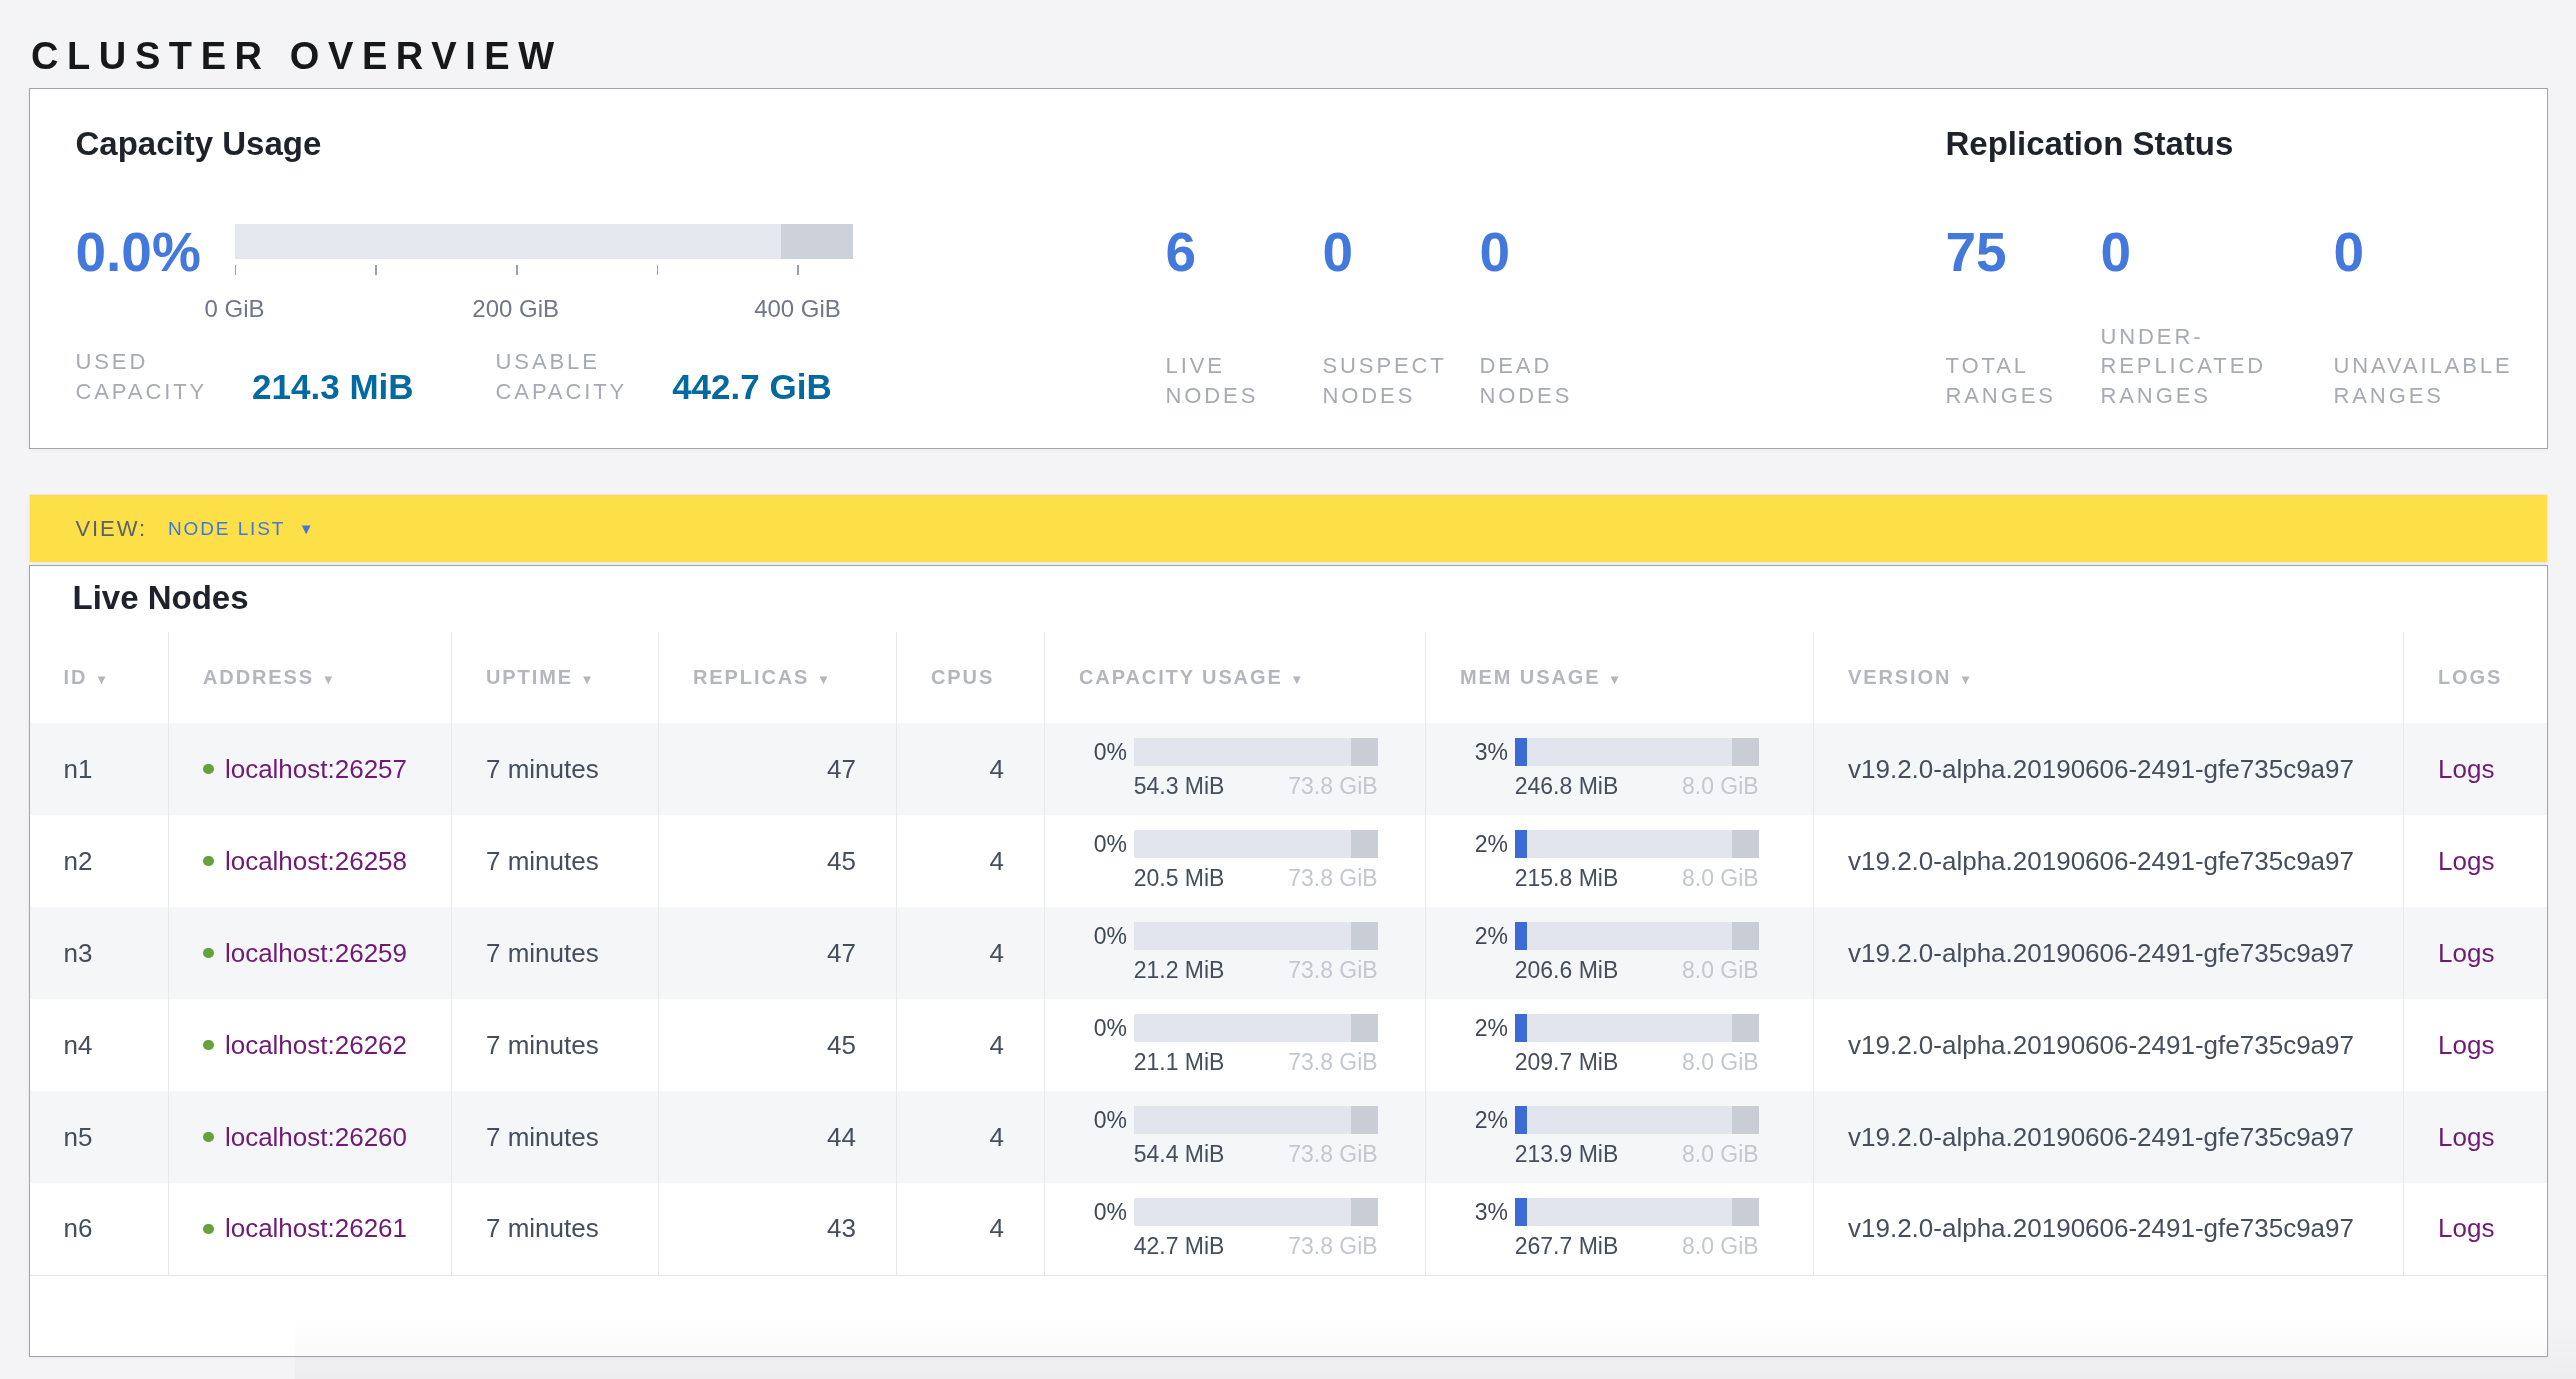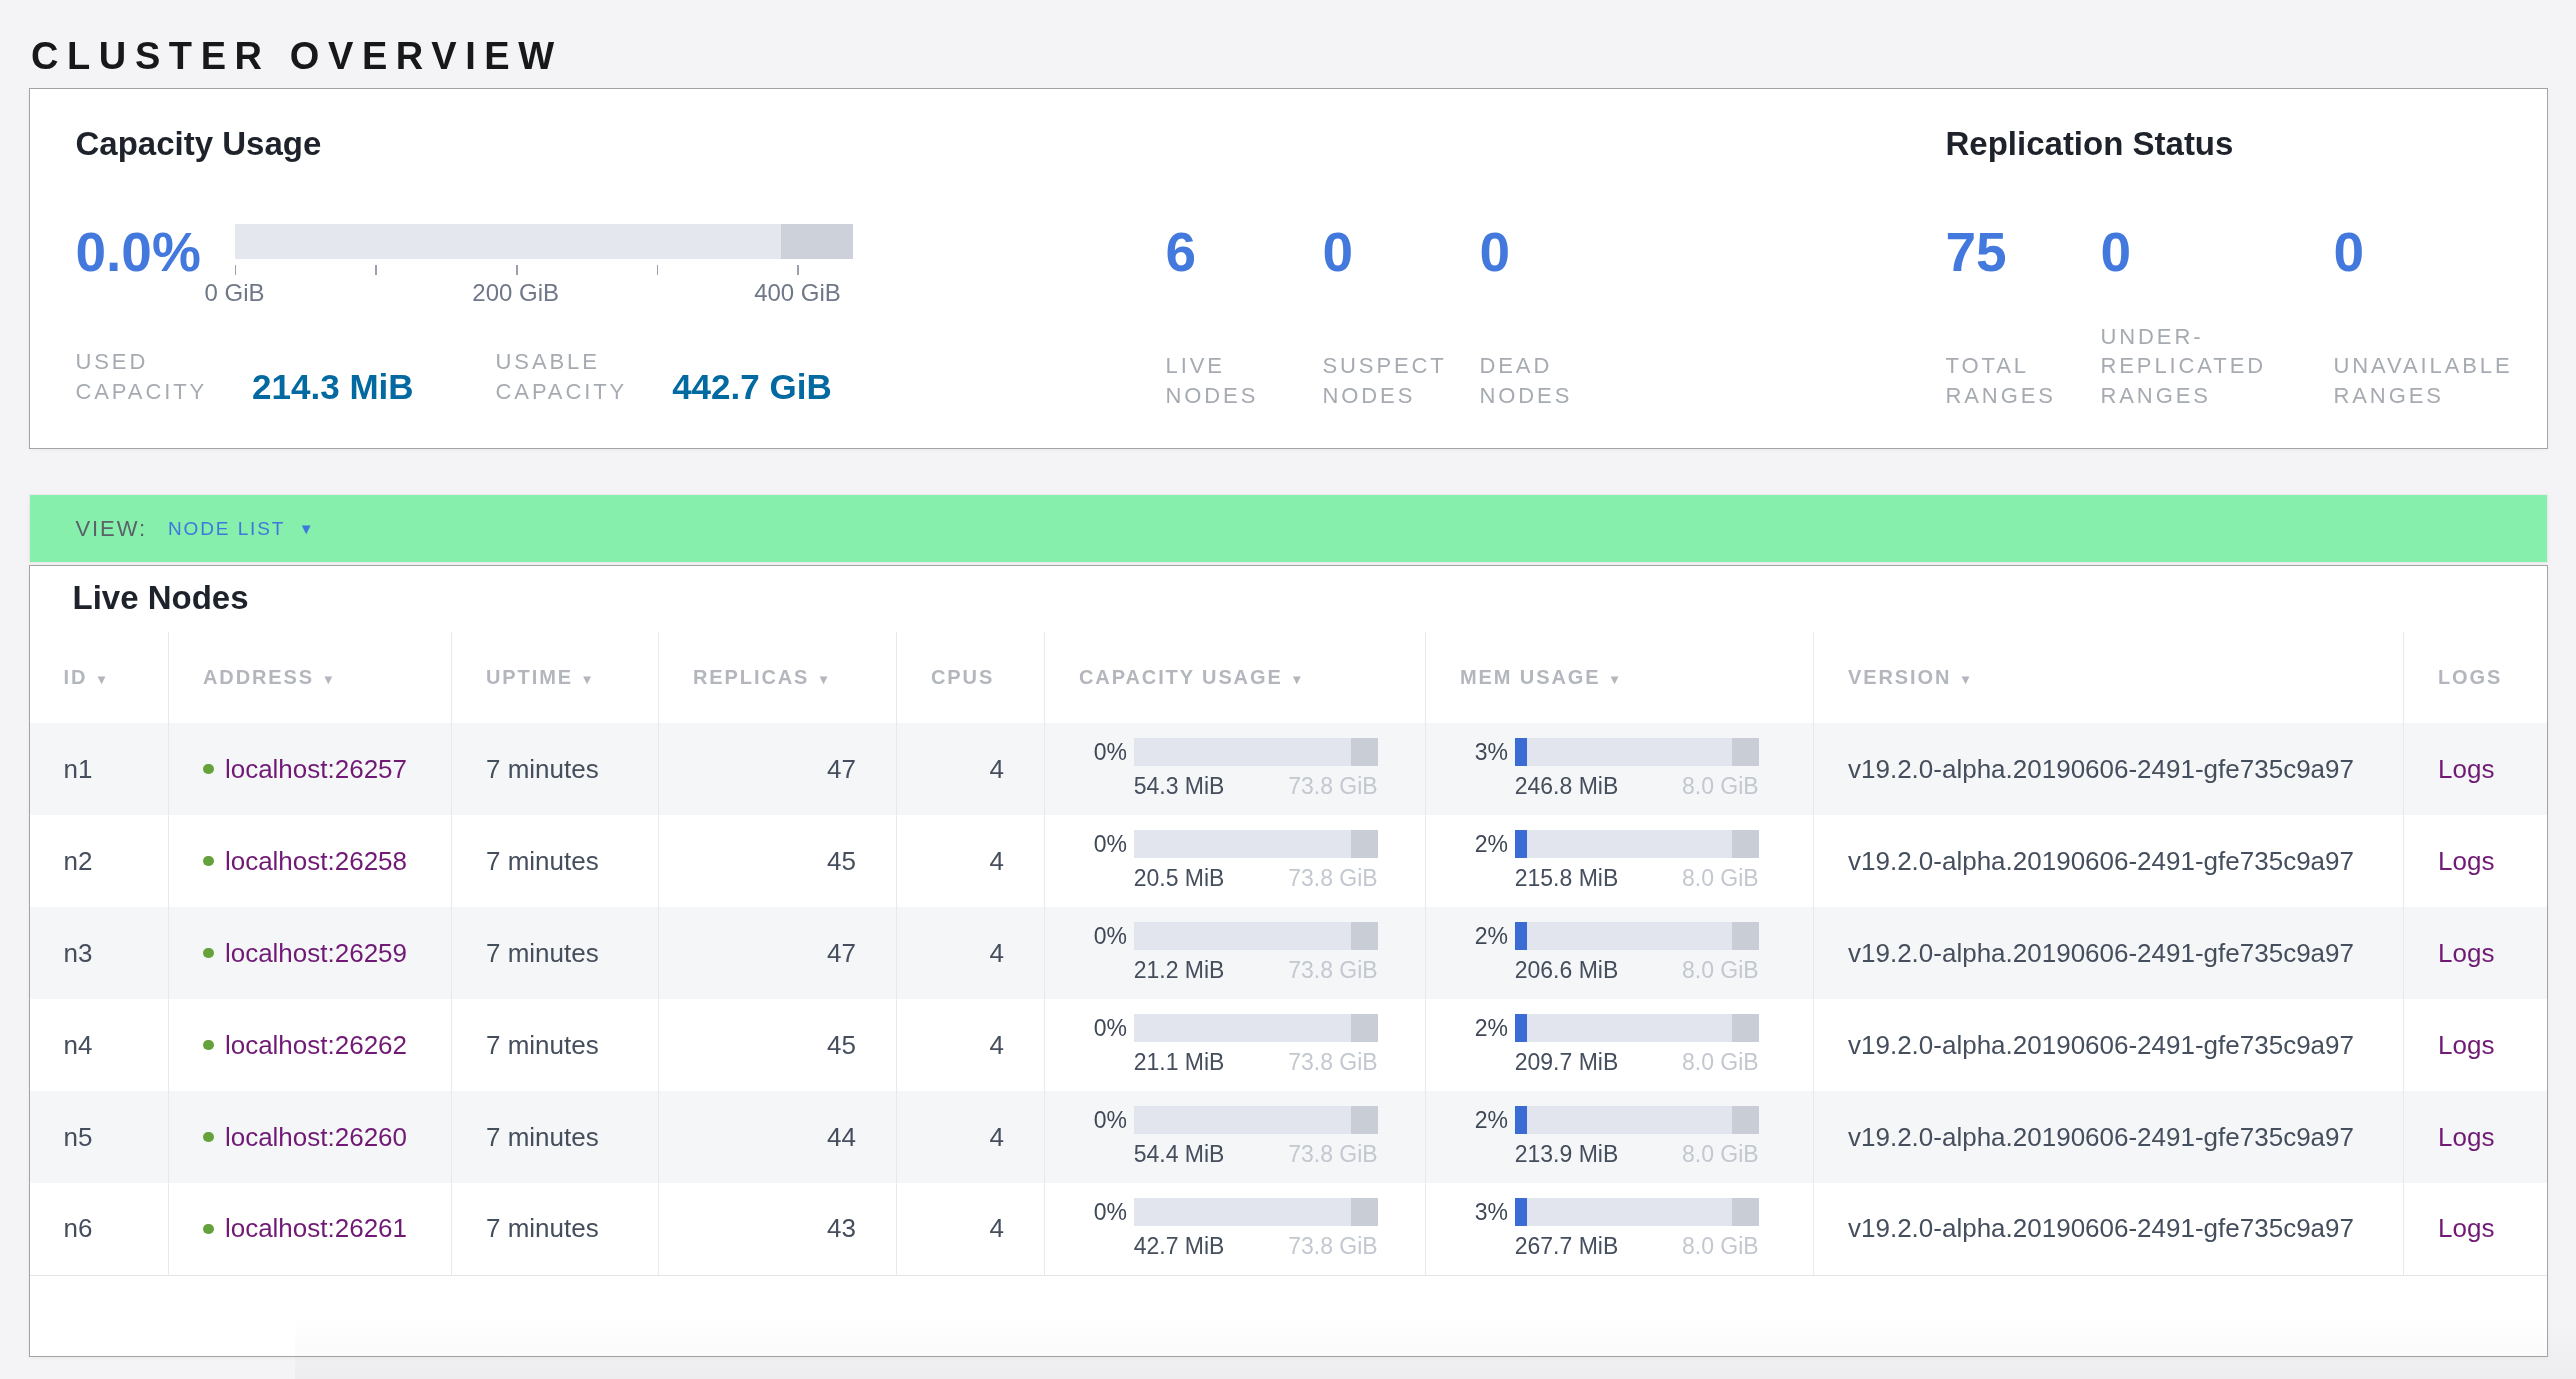--- a/index.html
+++ b/index.html
@@ -5,41 +5,41 @@
   html,body{margin:0;padding:0;}
   .page{position:relative;width:2576px;height:1379px;background:#f4f4f6;overflow:hidden;
         font-family:"Liberation Sans","DejaVu Sans",sans-serif;color:#454e5d;padding-left:47px;}
   
   .page-title{position:absolute;top:9.5px;left:31px;font-size:38px;font-weight:700;
               letter-spacing:8.6px;color:#17181a;}
   
   .card{position:absolute;left:28.5px;width:2519px;background:#ffffff;
         border:1px solid #a3a3a3;box-sizing:border-box;box-shadow:0 1.9px 4.8px rgba(0,0,0,0.04);}
   .stats-card{top:88px;height:361px;}
-  .view-bar{position:absolute;top:494px;left:28.5px;width:2519px;height:69px;background:#86efac;
+  .view-bar{position:absolute;top:494px;left:28.5px;width:2519px;height:69px;background:#fde047;
             border:1px solid #e9e9eb;border-bottom:1.9px solid #ececee;box-sizing:border-box;
             display:flex;align-items:center;padding-left:46px;box-shadow:0 1.9px 4.8px rgba(0,0,0,0.04);}
   .table-card{top:565px;height:792px;}
   
   .panel{position:absolute;top:0;bottom:0;}
   .panel h2{margin:36px 0 0 0;font-size:33px;font-weight:700;color:#1e232b;}
   .panel-capacity{left:46px;width:856px;}
   .panel-nodes{left:1136px;width:571px;}
   .panel-repl{left:1916px;width:609px;}
   .big-num{font-size:55px;font-weight:600;color:#4379dd;line-height:57px;}
   .stat-label{font-size:22px;letter-spacing:2.9px;color:#a6abb2;line-height:29.5px;white-space:pre-line;}
   .cap-row{position:absolute;top:135px;left:0;display:flex;}
   .big-pct{width:159px;}
   .cap-chart{width:618px;}
   .cap-track{height:35px;background:#e4e7ee;position:relative;}
   .cap-reserved{position:absolute;right:0;top:0;bottom:0;width:11.5%;background:#cdd1da;}
   .cap-ticks{position:relative;height:12.4px;margin-top:4.8px;}
   .cap-tick{position:absolute;top:1px;width:1.9px;height:10.5px;background:#9aa0ad;}
   .cap-ticklabels{position:relative;height:28.5px;margin-top:2.9px;font-size:24px;color:#707789;}
-  .cap-ticklabel{position:absolute;transform:translateX(-50%);white-space:nowrap;}
+  .cap-ticklabel{position:absolute;transform:translateX(-50%);white-space:nowrap;margin-top:16px;}
   .cap-stats{position:absolute;bottom:42px;left:0;display:flex;gap:82px;}
   .cap-pair{display:flex;align-items:flex-end;}
   .cap-pair .stat-label{width:169px;}
   .stat-value{font-size:35px;font-weight:600;color:#0369a1;margin-left:7.6px;line-height:38px;}
   .stat-cols{position:absolute;top:135px;left:0;display:flex;}
   .stat{position:relative;height:186px;}
   .stat .stat-label{position:absolute;bottom:0;left:0;}
   
   .view-label{font-size:22px;letter-spacing:1.9px;color:#5b6169;}
   .view-select{display:flex;align-items:center;margin-left:21px;cursor:pointer;}

